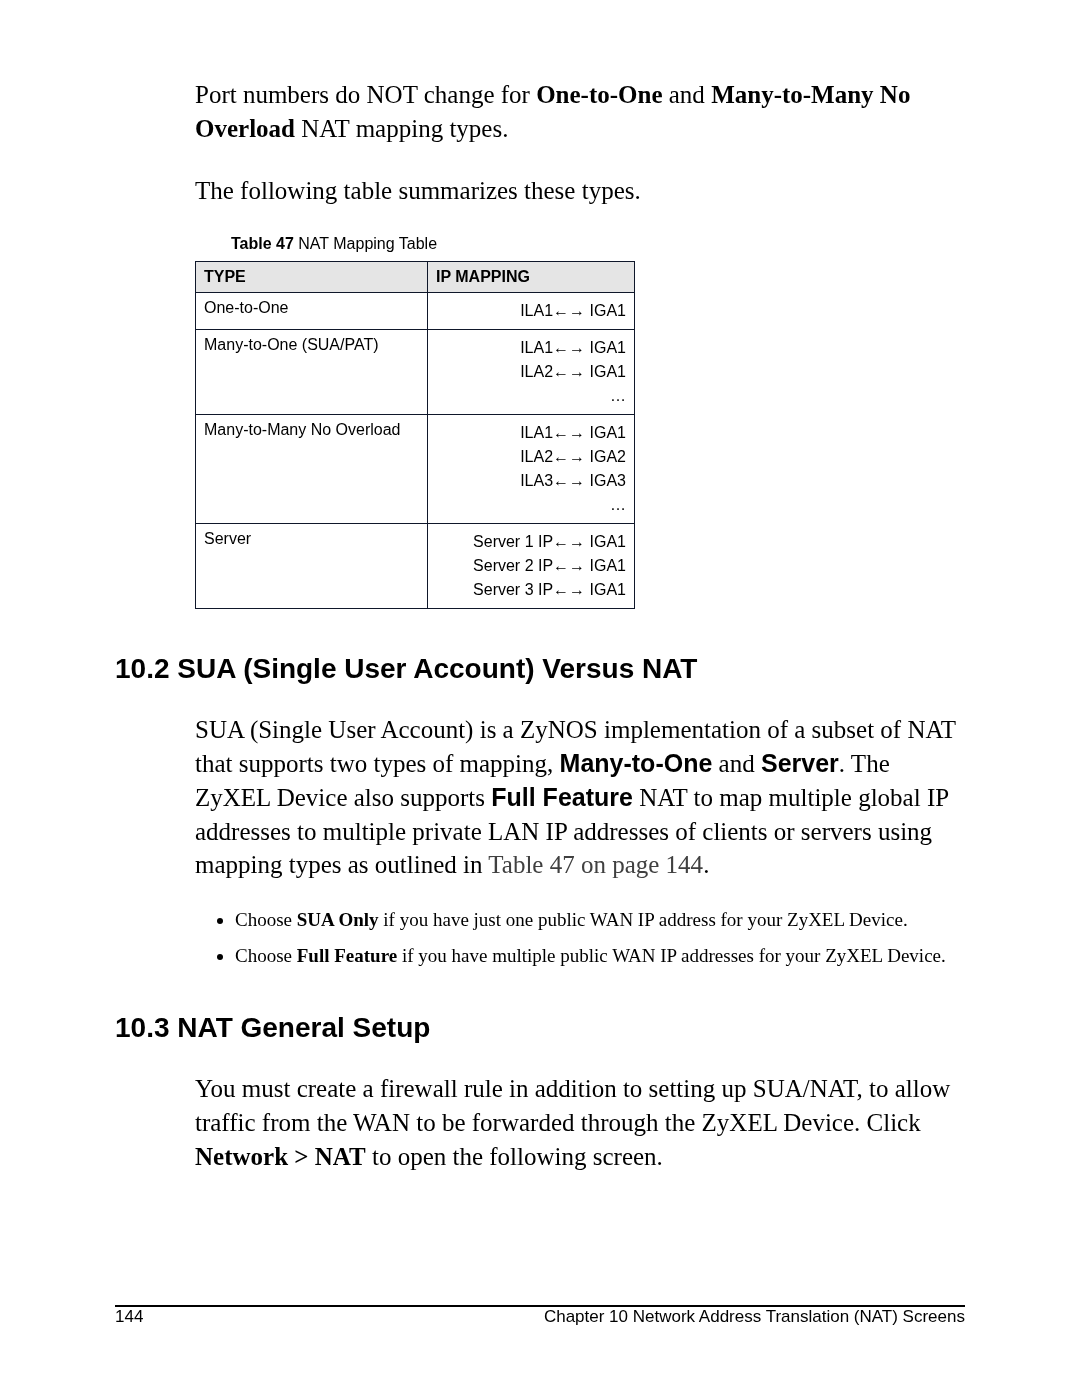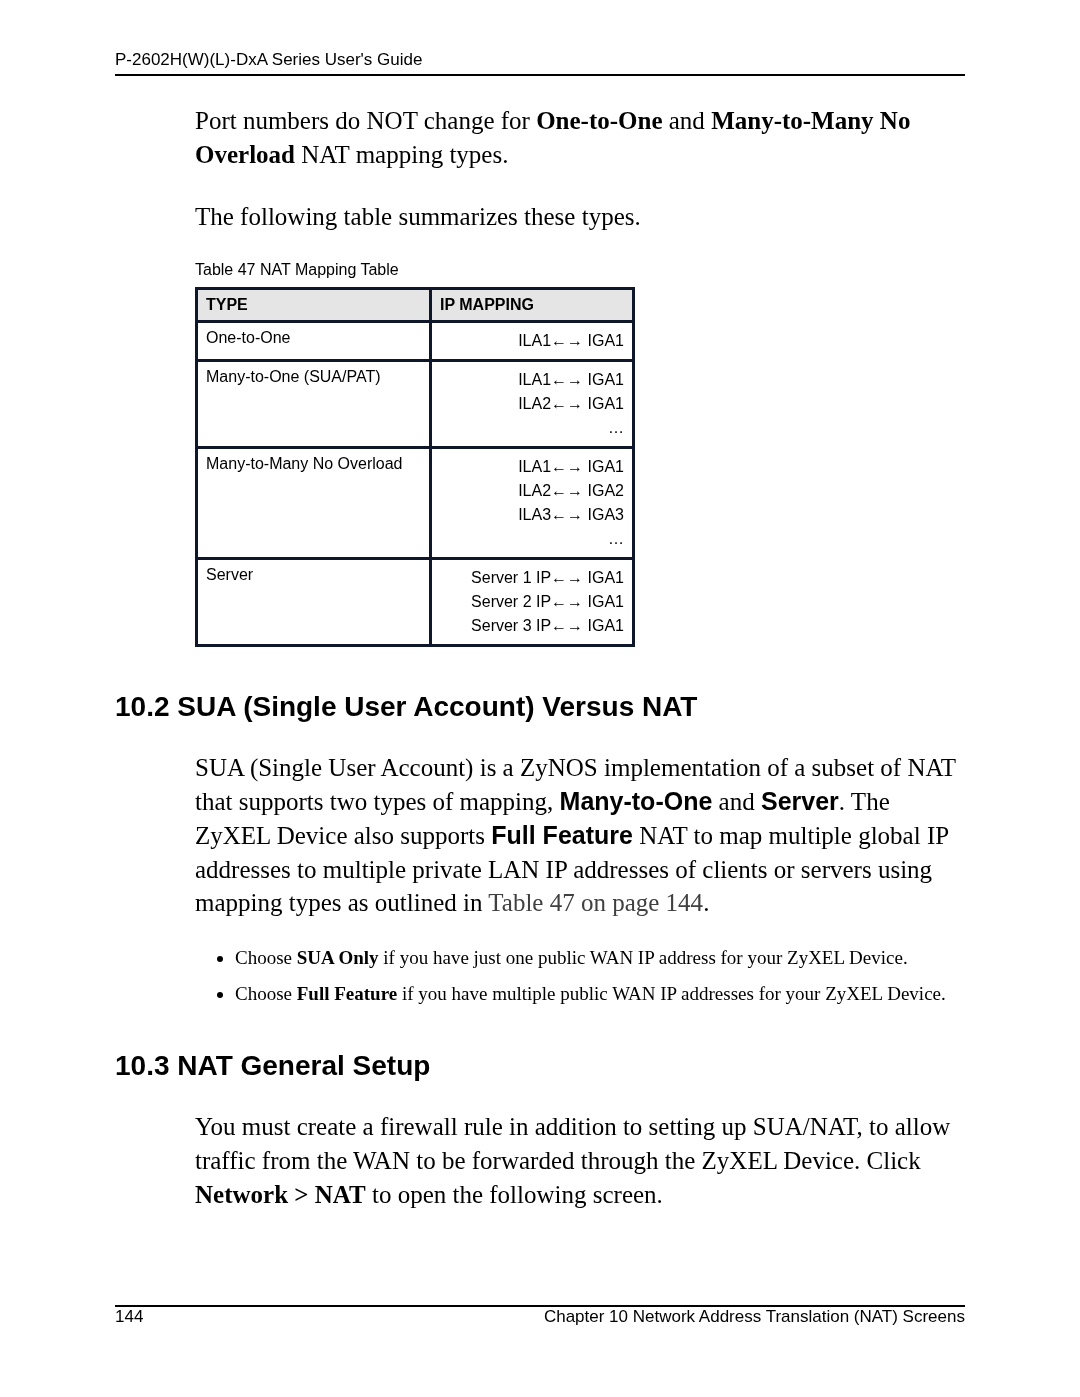--- a/index.html
+++ b/index.html
@@ -29,30 +29,30 @@
   .para {
     font-size:25px;
     line-height:1.35;
     margin-top:28px;
   }
   .table-caption {
     font-family:Arial, Helvetica, sans-serif;
     font-size:16px;
     margin-top:28px;
   }
-  .table-caption .bold { font-weight:normal; }
+  .table-caption .bold { font-weight:bold;margin-left:36px; }
   table.nat {
     border-collapse:collapse;
     margin-top:8px;
     width:440px;
     font-family:Arial, Helvetica, sans-serif;
     font-size:16px;
   }
   table.nat th, table.nat td {
-    border:3px solid #0f172a;
+    border:1px solid #0f172a;
     padding:6px 8px;
     text-align:left;
     vertical-align:top;
   }
   table.nat th {
     background:#e5e5e5;
     font-weight:bold;
   }
   table.nat td .line { display:block; line-height:1.5;text-align:right;}
   h2.section {
@@ -80,21 +80,20 @@
     font-family:Arial, Helvetica, sans-serif;
     font-size:17px;
   }
   .footer .pno { float:left; }
   .footer .ch  { float:right; }
 </style>
 </head>
 <body>
 
 <div class="page">
-  <div class="header">P-2602H(W)(L)-DxA Series User's Guide</div>
 
   <div class="body-text">
     <p class="para">
       <span>Port numbers do NOT change for </span><b>One-to-One</b><span> and </span><b>Many-to-Many No Overload</b><span> NAT mapping types.</span>
     </p>
 
     <p class="para">The following table summarizes these types.</p>
 
     <div class="table-caption">
       <span class="bold">Table 47</span><span>   NAT Mapping Table</span>

